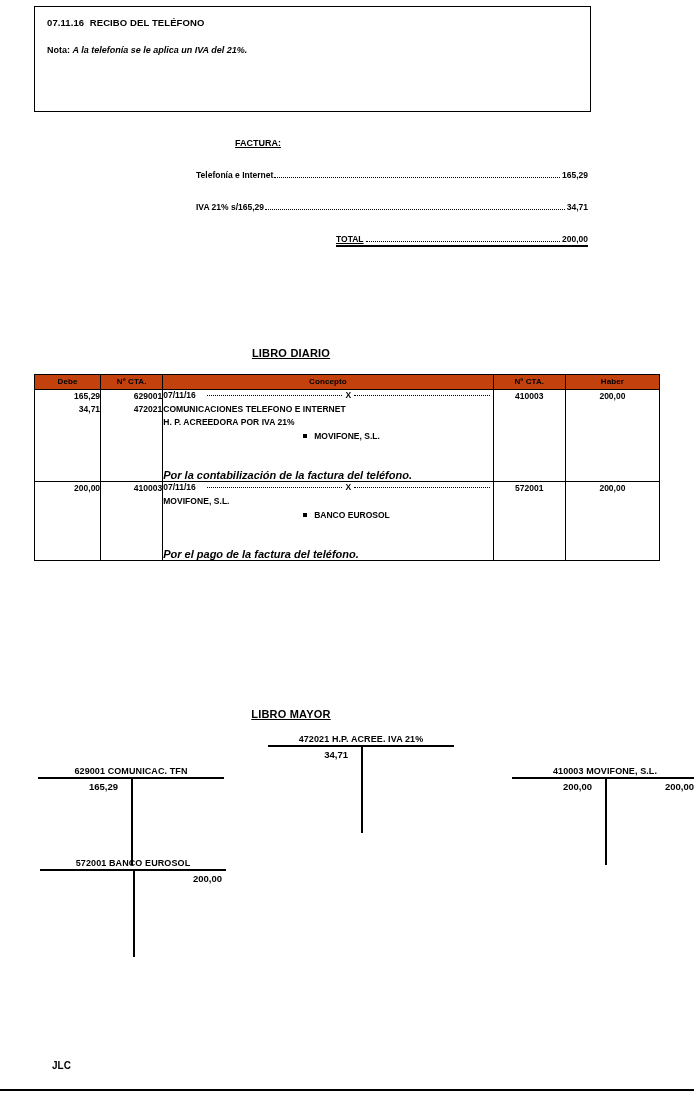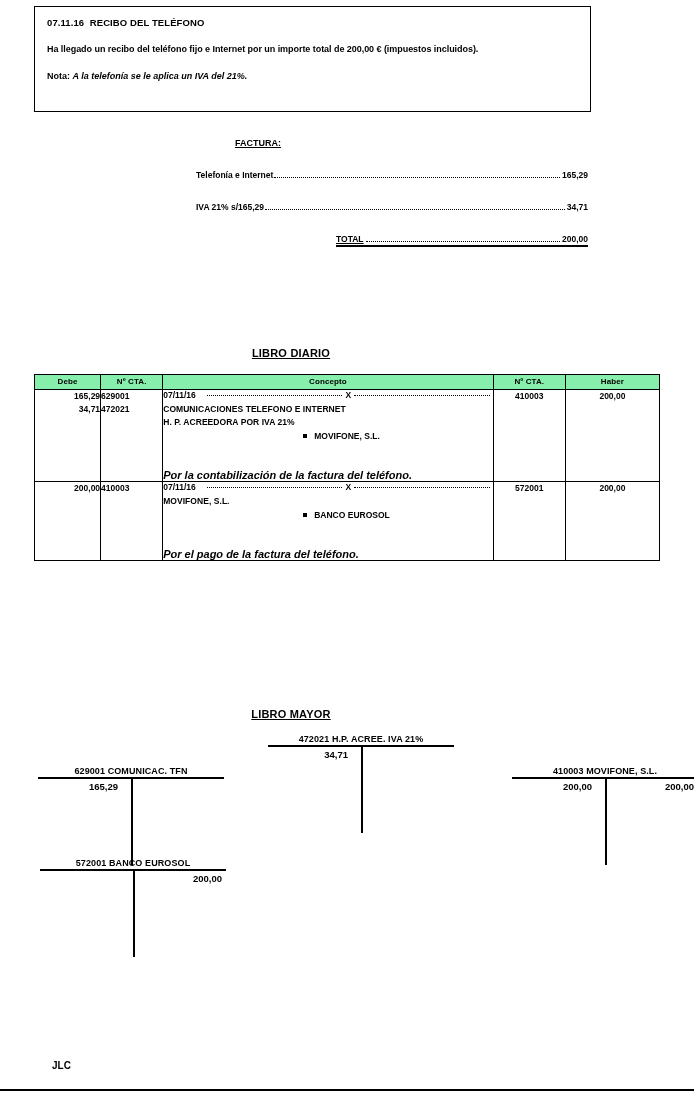--- a/index.html
+++ b/index.html
@@ -128,21 +128,21 @@
     width: 626px;
     border-collapse: collapse;
     table-layout: fixed;
   }
   .diario th, .diario td {
     border: 1px solid #000;
     padding: 0;
     vertical-align: top;
   }
   .diario thead th {
-    background: #86efac;
+    background: #c2410c;
     font-size: 8px;
     font-weight: bold;
     height: 14px;
     line-height: 14px;
     text-align: center;
     letter-spacing: 0.1px;
   }
   .col-debe { width: 66px; }
   .col-cta1 { width: 62px; }
   .col-concepto { width: 330px; }
@@ -153,21 +153,21 @@
     font-size: 8.5px;
     font-weight: bold;
     text-align: right;
     padding: 14px 7px 0 0;
     line-height: 13px;
     white-space: pre-line;
   }
   .cell-cta {
     font-size: 8.5px;
     font-weight: bold;
-    text-align: left;
+    text-align: right;
     padding: 14px 0 0 0;
     line-height: 13px;
     white-space: pre-line;
   }
   .cell-cta-mid {
     font-size: 8.5px;
     font-weight: bold;
     text-align: center;
     padding: 0;
     line-height: 13px;
@@ -288,21 +288,20 @@
 </style>
 </head>
 <body>
 
 <div class="page">
 
   <div class="statement-box">
     <div class="stmt-title">
       <span>07.11.16</span>&nbsp;&nbsp;<span>RECIBO DEL TELÉFONO</span>
     </div>
-    <div class="stmt-line">Ha llegado un recibo del teléfono fijo e Internet  por un importe total de 200,00 € (impuestos incluidos).</div>
     <div class="stmt-note">
       <span>Nota:</span>
       <i>A la telefonía  se le aplica un IVA del 21%.</i>
     </div>
   </div>
 
   <div class="factura">
     <div class="factura-title">FACTURA:</div>
 
     <div class="fact-row">

